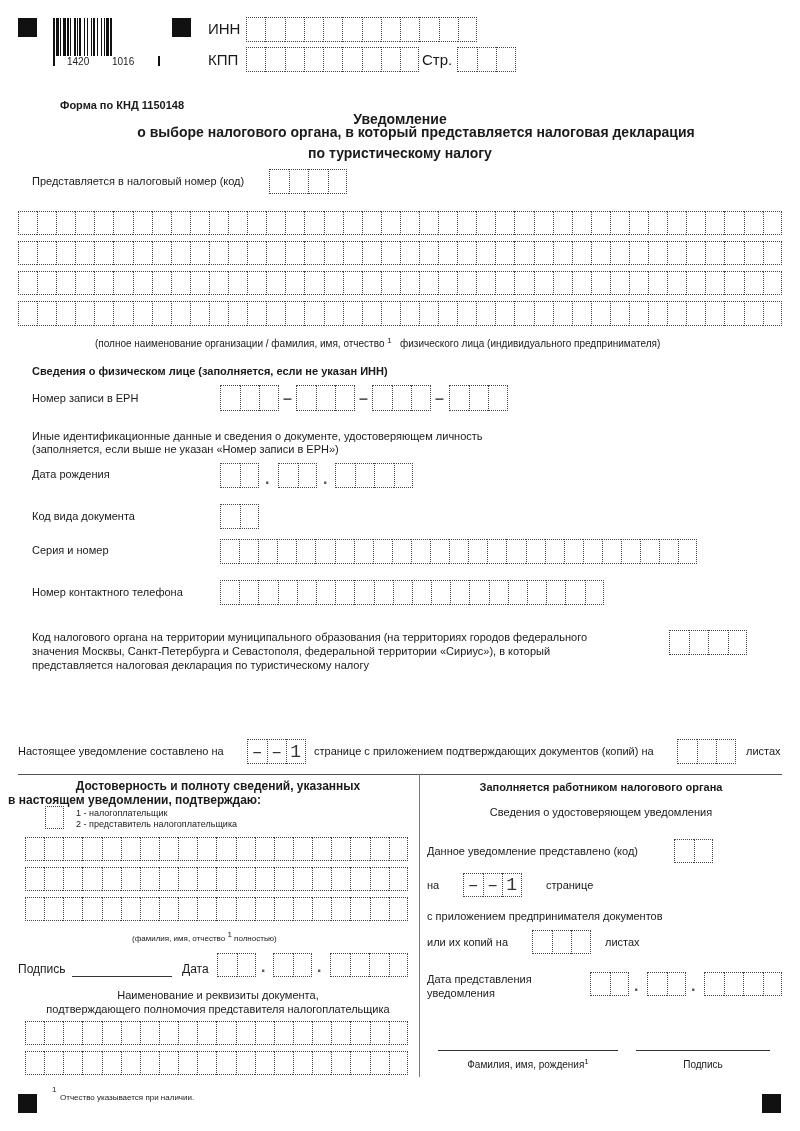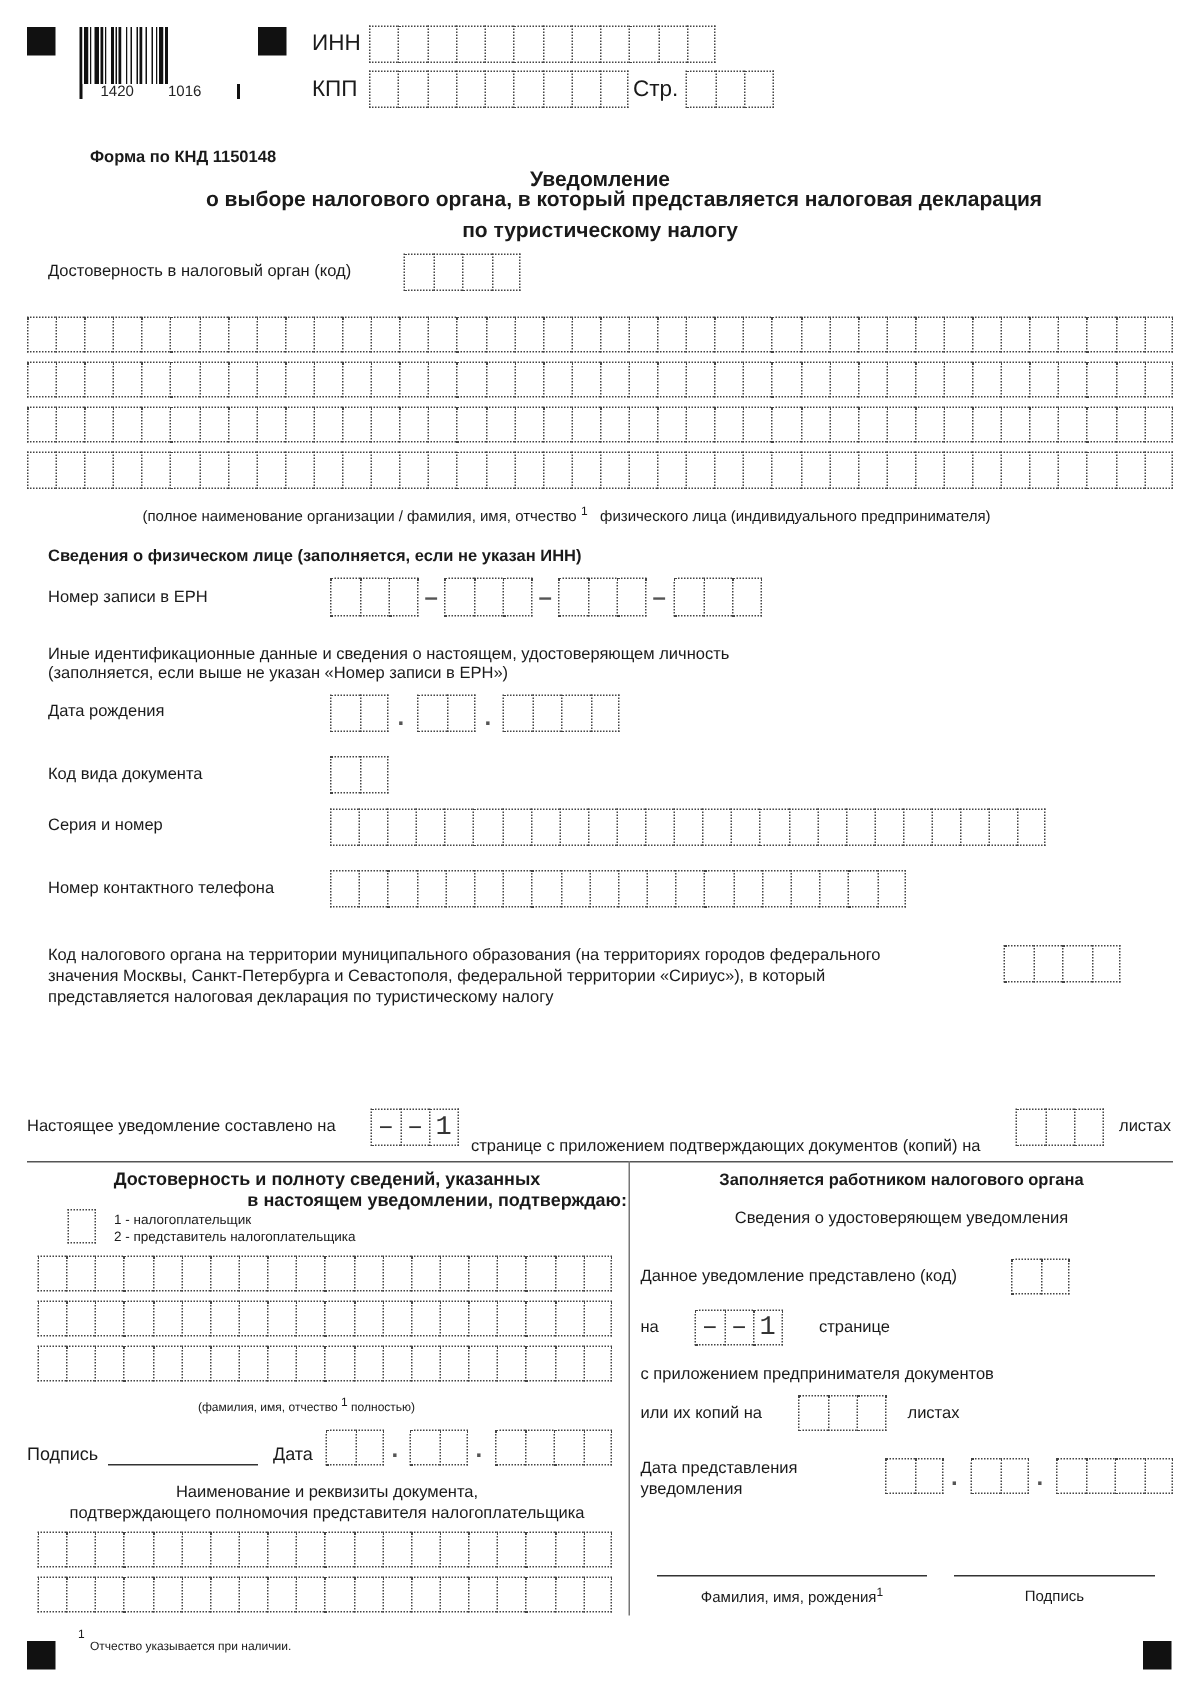--- a/index.html
+++ b/index.html
@@ -109,21 +109,21 @@
     <div class="cell" style="width: 19.5px;"></div>
     <div class="cell" style="width: 19.5px;"></div>
     <div class="cell" style="width: 19.5px;"></div>
   </div>
 
 <div class="lbl bold" style="left:60px;top:99px;">Форма по КНД 1150148</div>
 <div class="title" style="top:111px;">Уведомление</div>
 <div class="title" style="top:124px;margin-left:16px;">о выборе налогового органа, в который представляется налоговая декларация</div>
 <div class="title" style="top:145px;">по туристическому налогу</div>
 
-<div class="lbl" style="left:32px;top:175px;">Достоверность в налоговый орган (код)</div>
+<div class="lbl" style="left:32px;top:175px;">Представляется в налоговый номер (код)</div>
 <div class="cells" style="left:269px;top:169px;height:25px;">
     <div class="cell" style="width: 19.5px;"></div>
     <div class="cell" style="width: 19.5px;"></div>
     <div class="cell" style="width: 19.5px;"></div>
     <div class="cell" style="width: 19.5px;"></div>
   </div>
 
 <div class="cells" style="left:18px;top:211px;height:24px;">
     <div class="cell" style="width: 19.1px;"></div>
     <div class="cell" style="width: 19.1px;"></div>
@@ -317,21 +317,21 @@
     <div class="cell" style="width: 19.5px;"></div>
     <div class="cell" style="width: 19.5px;"></div>
   </div>
 <div class="sep" style="left:435px;top:390px;">–</div>
 <div class="cells" style="left:449px;top:385px;height:26px;">
     <div class="cell" style="width: 19.5px;"></div>
     <div class="cell" style="width: 19.5px;"></div>
     <div class="cell" style="width: 19.5px;"></div>
   </div>
 
-<div class="lbl" style="left:32px;top:430px;">Иные идентификационные данные и сведения о настоящем, удостоверяющем личность</div>
+<div class="lbl" style="left:32px;top:430px;">Иные идентификационные данные и сведения о документе, удостоверяющем личность</div>
 <div class="lbl" style="left:32px;top:443px;">(заполняется, если выше не указан «Номер записи в ЕРН»)</div>
 
 <div class="lbl" style="left:32px;top:468px;">Дата рождения</div>
 <div class="cells" style="left:220px;top:463px;height:25px;">
     <div class="cell" style="width: 19.5px;"></div>
     <div class="cell" style="width: 19.5px;"></div>
   </div>
 <div class="sep" style="left:265px;top:470px;">.</div>
 <div class="cells" style="left:278px;top:463px;height:25px;">
     <div class="cell" style="width: 19.5px;"></div>
@@ -419,33 +419,33 @@
     <div class="cell" style="width: 19.5px;">
       <span class="ch">–</span>
     </div>
     <div class="cell" style="width: 19.5px;">
       <span class="ch">–</span>
     </div>
     <div class="cell" style="width: 19.5px;">
       <span class="ch">1</span>
     </div>
   </div>
-<div class="lbl" style="left:314px;top:745px;margin-top:13px;">странице с приложением подтверждающих документов (копий) на</div>
+<div class="lbl" style="left:314px;top:745px;">странице с приложением подтверждающих документов (копий) на</div>
 <div class="cells" style="left:677px;top:739px;height:25px;">
     <div class="cell" style="width: 19.5px;"></div>
     <div class="cell" style="width: 19.5px;"></div>
     <div class="cell" style="width: 19.5px;"></div>
   </div>
 <div class="lbl" style="left:746px;top:745px;">листах</div>
 
 <div class="hline" style="left:18px;top:774px;width:764px;"></div>
 <div class="vline" style="left:419px;top:774px;height:303px;"></div>
 
 <div class="abs bold" style="left:18px;width:400px;top:779px;text-align:center;font-size:12px;">Достоверность и полноту сведений, указанных</div>
-<div class="abs bold" style="left:18px;width:400px;top:793px;text-align:right;font-size:12px;">в настоящем уведомлении, подтверждаю:</div>
+<div class="abs bold" style="left:8px;width:400px;top:793px;text-align:left;font-size:12px;">в настоящем уведомлении, подтверждаю:</div>
 <div class="cells" style="left:45px;top:806px;height:23px;">
     <div class="cell" style="width: 19px;"></div>
   </div>
 <div class="lbl small" style="left:76px;top:808px;">1 - налогоплательщик</div>
 <div class="lbl small" style="left:76px;top:819px;">2 - представитель налогоплательщика</div>
 
 <div class="cells" style="left:25px;top:837px;height:24px;">
     <div class="cell" style="width: 19.15px;"></div>
     <div class="cell" style="width: 19.15px;"></div>
     <div class="cell" style="width: 19.15px;"></div>

